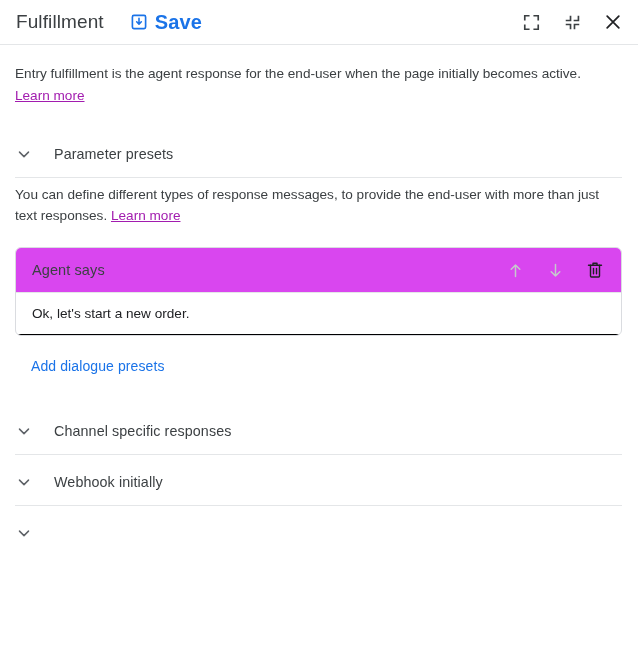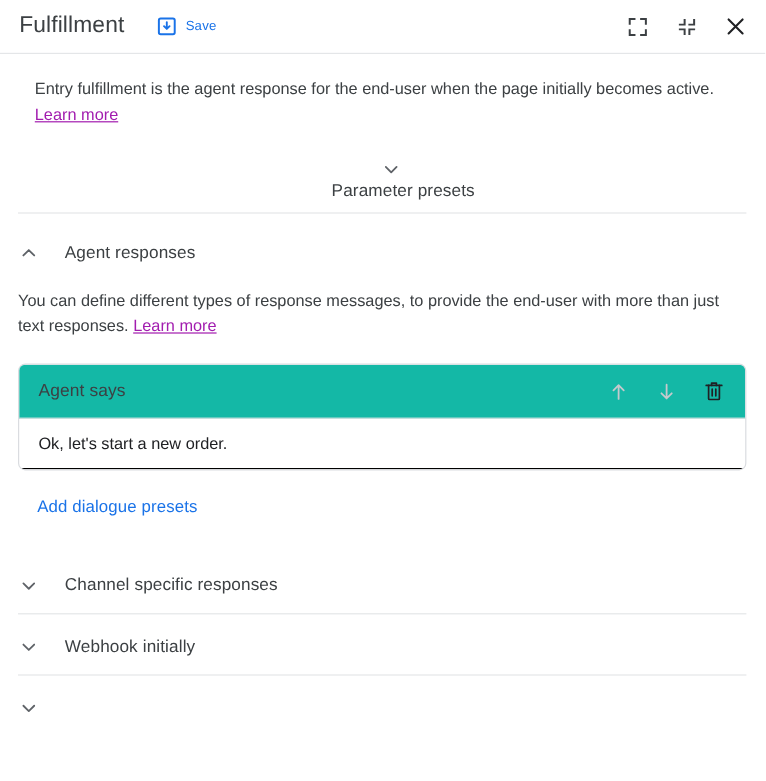--- a/index.html
+++ b/index.html
@@ -37,37 +37,37 @@
   .save-btn {
     display: flex;
     align-items: center;
     gap: 7px;
     margin-left: 26px;
     cursor: pointer;
     user-select: none;
   }
   .save-icon { width: 18px; height: 18px; display: block; }
   .save-label {
-    font-size: 11px;
-    font-weight: normal;
+    font-size: 20px;
+    font-weight: bold;
     color: #1a73e8;
     letter-spacing: 0.15px;
   }
   .header-spacer { flex: 1; }
   .hdr-icons { display: flex; align-items: center; gap: 19px; }
   .hdr-icon-btn {
     width: 22px; height: 22px;
     display: flex; align-items: center; justify-content: center;
     cursor: pointer;
   }
   .hdr-icon-btn svg { display: block; }
 
   
   .intro {
-    padding: 18px 16px 0 29px;
+    padding: 18px 16px 0 15px;
     font-size: 13.6px;
     line-height: 21px;
     color: #3c4043;
   }
   .link {
     color: #a21caf;
     text-decoration: underline;
     cursor: pointer;
   }
   .intro .link { display: inline-block; margin-top: 1px; }
@@ -111,21 +111,21 @@
     margin-top: 21px;
     border: 1px solid #dadce0;
     border-radius: 6px;
     overflow: hidden;
     background: #fff;
   }
   .card-head {
     display: flex;
     align-items: center;
     height: 45px;
-    background: #14b8a6;
+    background: #d946ef;
     border-bottom: 1px solid #e4e6e8;
     padding: 0 15px 0 16px;
   }
   .card-title {
     font-size: 14.5px;
     color: #3c4043;
     letter-spacing: 0.1px;
   }
   .card-head-spacer { flex: 1; }
   .card-actions { display: flex; align-items: center; gap: 18px; }
@@ -227,38 +227,30 @@
         </span>
       </div>
     </div>
   </div>
 
   <div class="intro">
     <span>Entry fulfillment is the agent response for the end-user when the page initially becomes active.</span><br>
     <span class="link">Learn more</span>
   </div>
 
-  <div class="section-head" style="margin-top:25px;flex-direction:column;">
+  <div class="section-head" style="margin-top:25px;">
     <span class="chevron">
       <svg width="18" height="18" viewBox="0 0 24 24" fill="none" stroke="#5f6368" stroke-width="2" stroke-linecap="round" stroke-linejoin="round">
         <path d="M6 9.5l6 6 6-6"></path>
       </svg>
     </span>
     <span class="section-label">Parameter presets</span>
   </div>
   <div class="divider"></div>
 
-  <div class="section-head" style="margin-top:10px;">
-    <span class="chevron">
-      <svg width="18" height="18" viewBox="0 0 24 24" fill="none" stroke="#5f6368" stroke-width="2" stroke-linecap="round" stroke-linejoin="round">
-        <path d="M6 14.5l6-6 6 6"></path>
-      </svg>
-    </span>
-    <span class="section-label">Agent responses</span>
-  </div>
 
   <div class="ar-body">
     <div class="ar-desc">
       <span>You can define different types of response messages, to provide the end-user with more than just text responses.</span>
       <span class="link">Learn more</span>
     </div>
 
     
     <div class="card">
       <div class="card-head">

